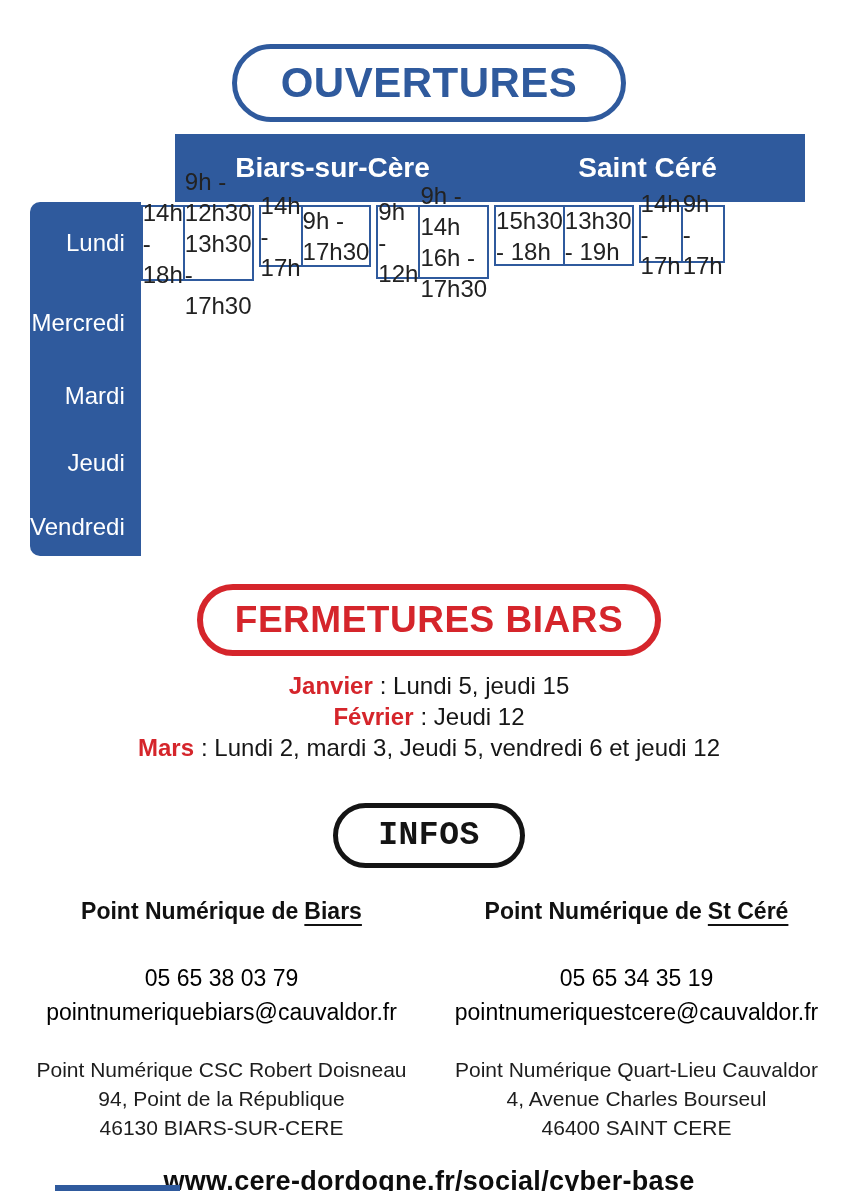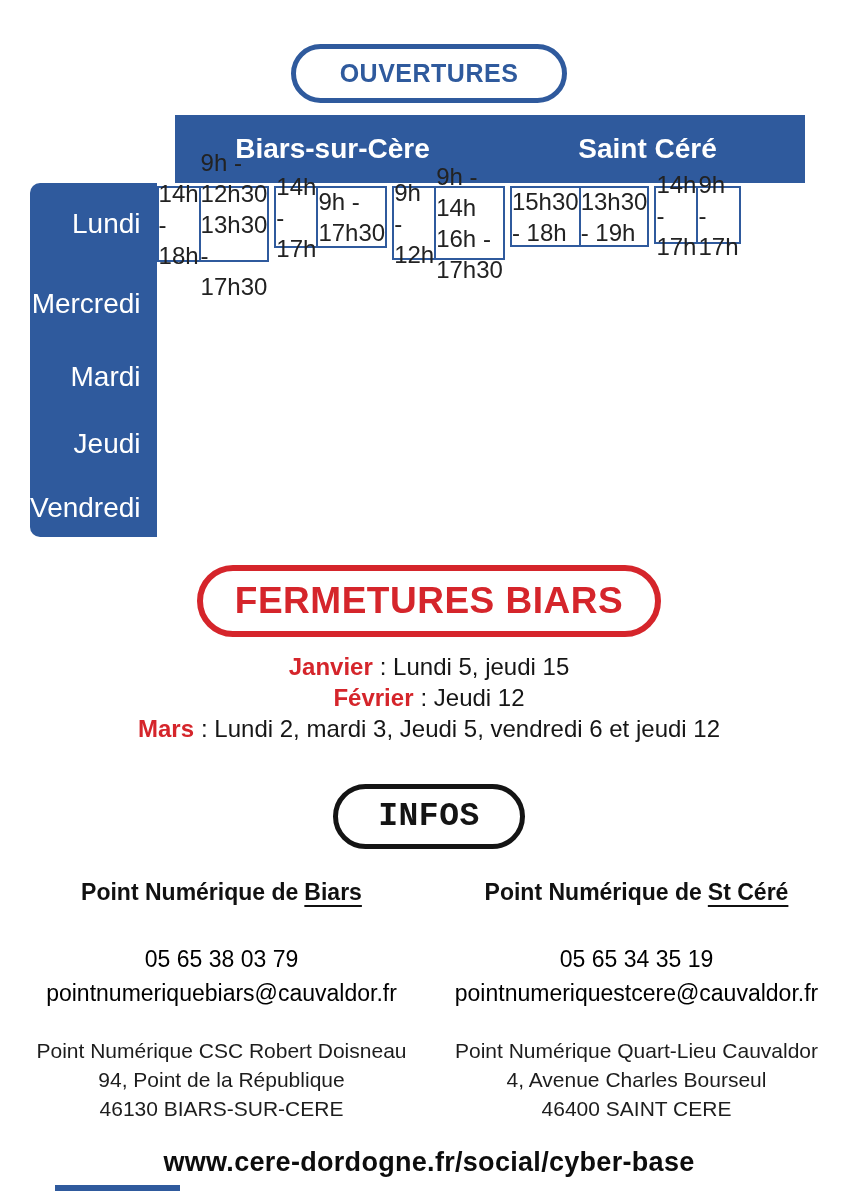--- a/index.html
+++ b/index.html
@@ -5,36 +5,36 @@
 <style>
   :root { --blue:#2f5a9d; --red:#d5252b; --ink:#161616; }
   * { box-sizing: border-box; margin: 0; padding: 0; }
   html, body { background:#ffffff; }
   body { font-family:"Liberation Sans","DejaVu Sans",sans-serif; }
   .page { position:relative; width:858px; height:1191px; margin:0 auto; background:#ffffff; overflow:hidden; }
 
   
   .pill-row { text-align:center; }
   .pill { display:inline-block; font-weight:bold; border-radius:48px; white-space:nowrap; }
-  .pill-blue  { border:5px solid var(--blue); color:var(--blue); font-size:25px; padding:10px 44px; letter-spacing:.5px; }
+  .pill-blue  { border:5px solid var(--blue); color:var(--blue); font-size:42px; padding:10px 44px; letter-spacing:.5px; }
   .pill-red   { border:6px solid var(--red);  color:var(--red);  font-size:37px; padding:9px 32px;  letter-spacing:.5px; }
   .pill-black { border:5px solid #141414;     color:#141414;     font-size:33px; padding:9px 40px;  letter-spacing:.5px;font-family:Liberation Mono, monospace; }
   .row-1 { margin-top:44px; }
   .row-2 { margin-top:28px; }
   .row-3 { margin-top:40px; }
 
   
   .schedule { margin:12px 0 0 30px; width:683px; }
   .sched-header { margin-left:145px; width:630px; height:68px; background:var(--blue); display:flex; align-items:center; }
   .hcell { flex:1; text-align:center; color:#ffffff; font-weight:bold; font-size:28px; }
   .sched-body { display:flex; }
   .day-col { width:145px; background:var(--blue); border-radius:10px 0 0 10px;
              display:flex; flex-direction:column; gap:5px; padding-top:3px; }
   .day { display:flex; align-items:center; justify-content:flex-end; padding-right:16px;
-         color:#ffffff; font-size:28px; }
+         color:#ffffff; font-size:24px; }
   .rows-col { width:630px; display:flex; flex-direction:row; gap:5px; padding-top:3px; }
   .trow { display:flex; border:2px solid var(--blue); background:#ffffff; }
   .cell { flex:1; display:flex; flex-direction:column; align-items:center; justify-content:center;
           font-size:24px; color:#222222; line-height:31px; }
   .cell + .cell { border-left:2px solid var(--blue); }
   .rh0 { height:76px; } .rh1 { height:62px; } .rh2 { height:74px; } .rh3 { height:61px; } .rh4 { height:58px; }
 
   
   .dates-block { margin-top:14px; text-align:center; font-size:24px; color:var(--ink); line-height:31px; }
   .month { color:var(--red); font-weight:bold; }

